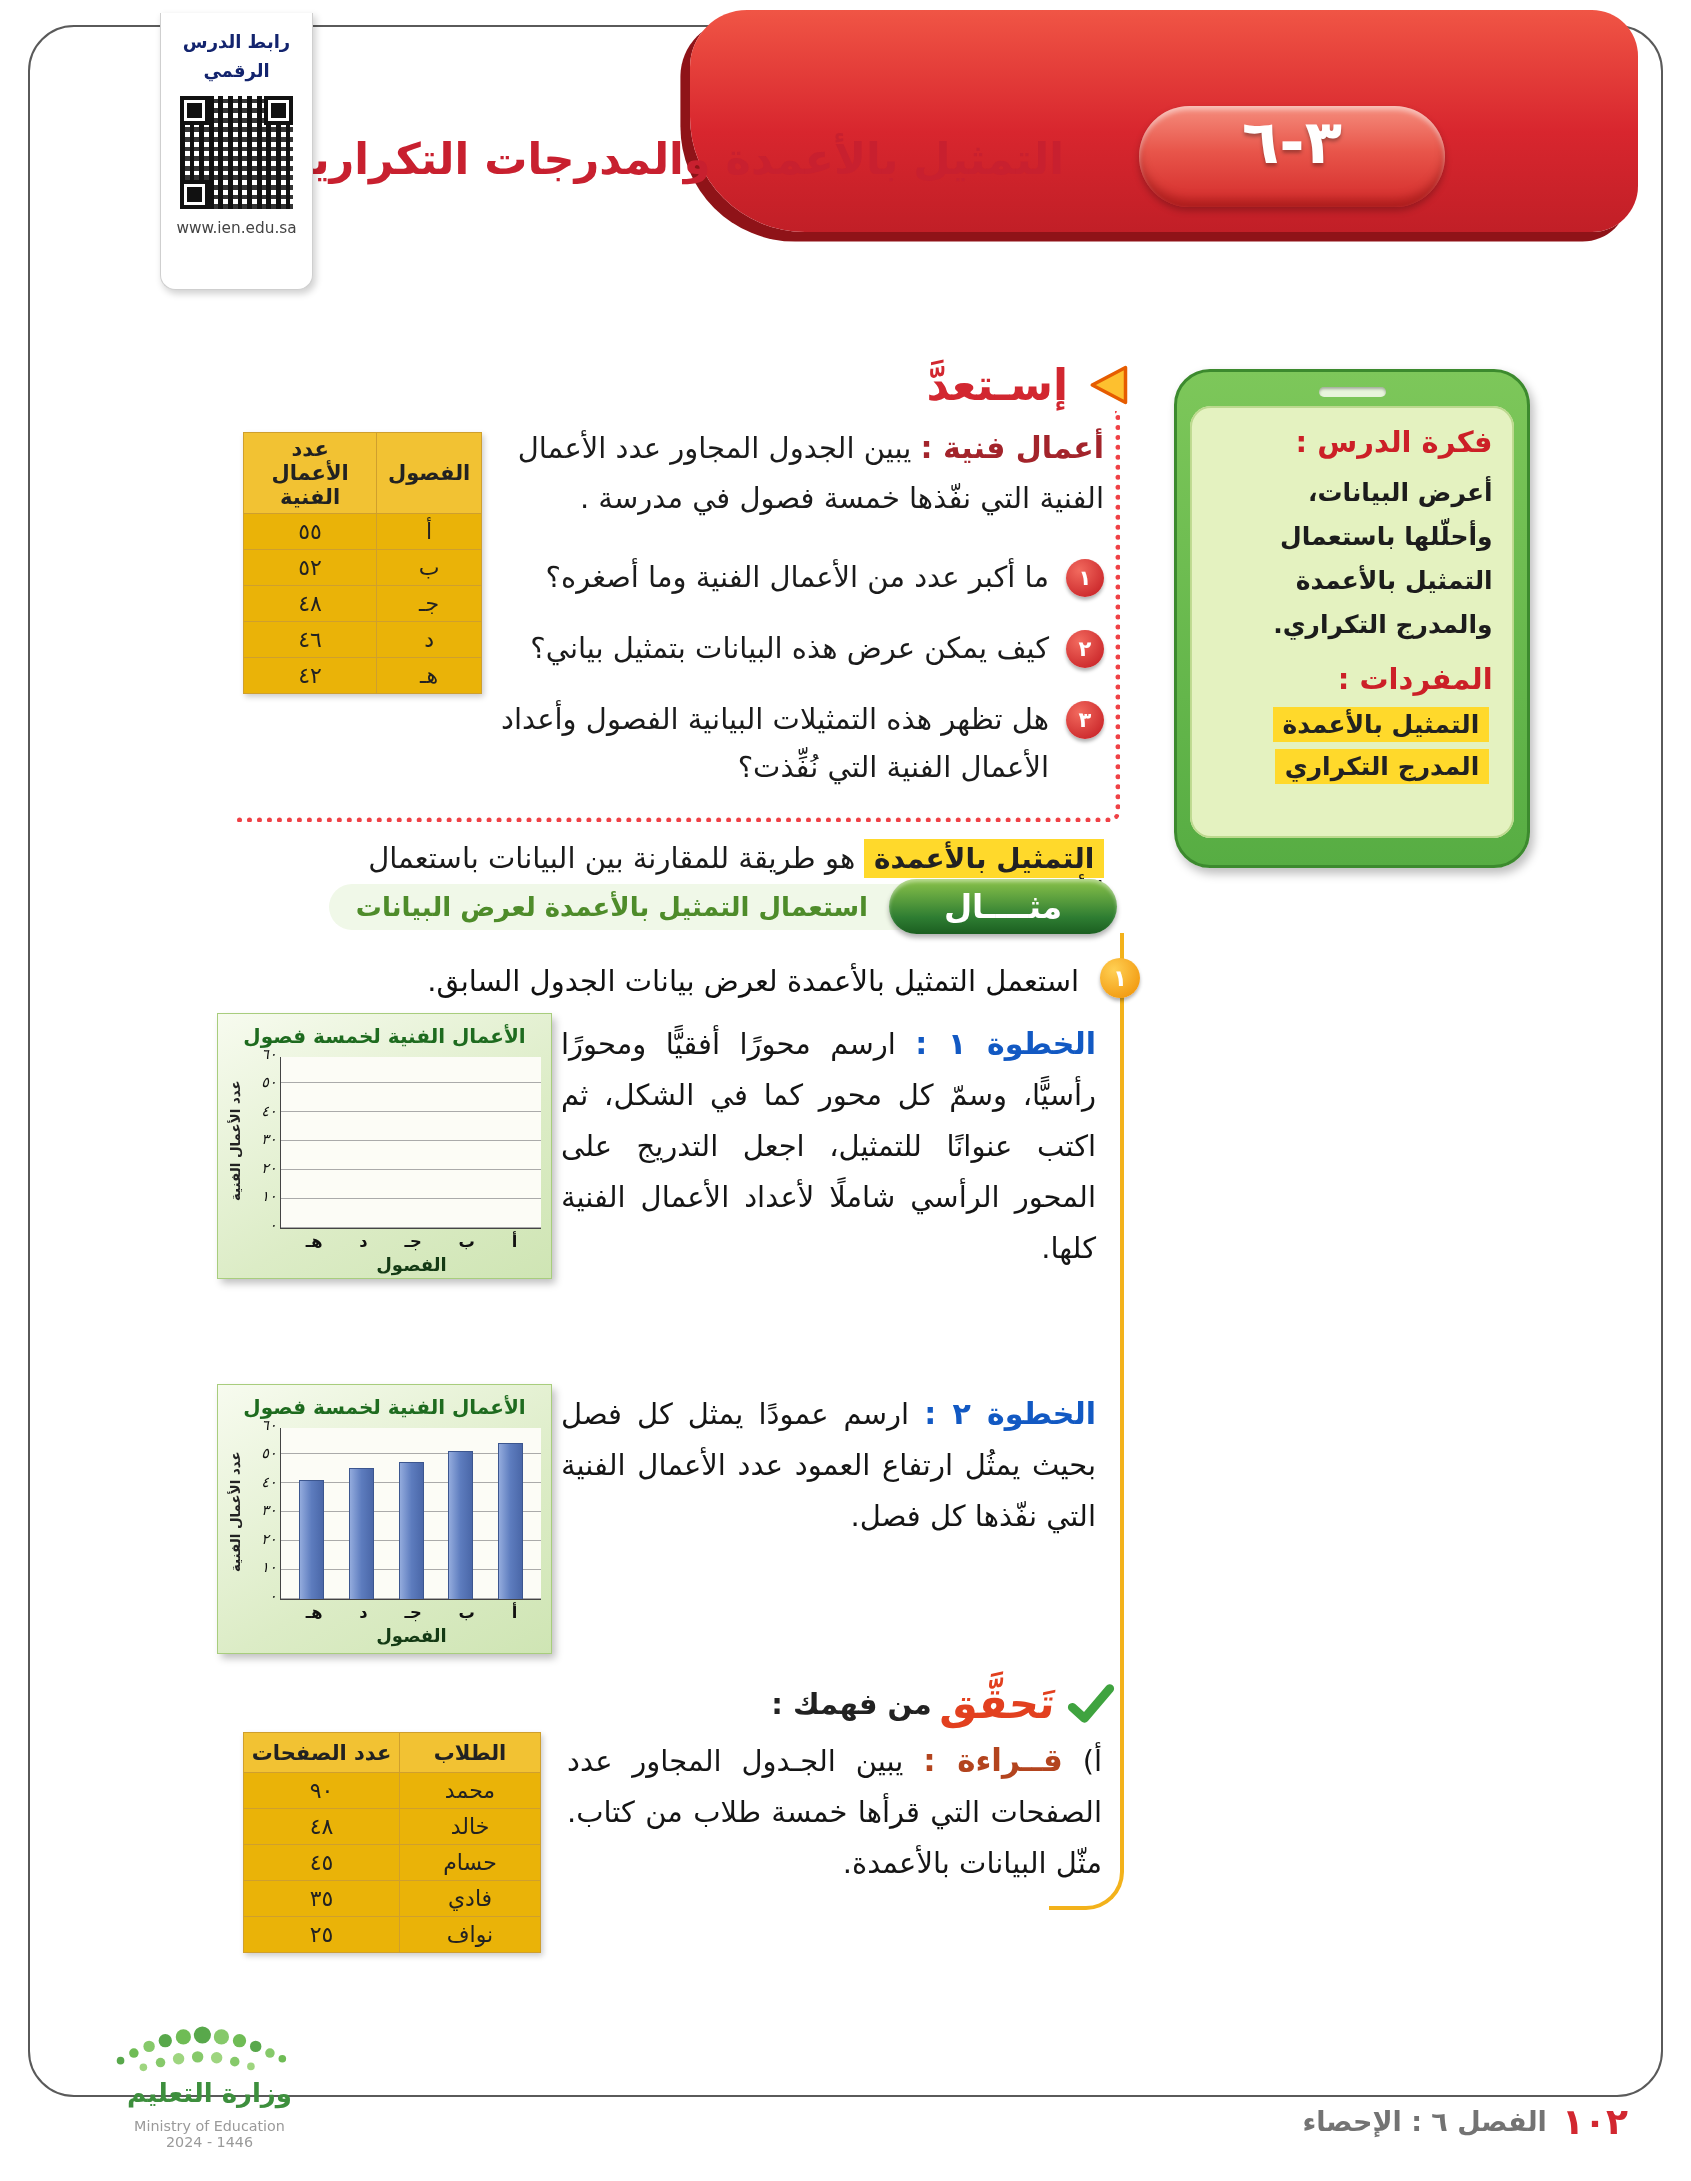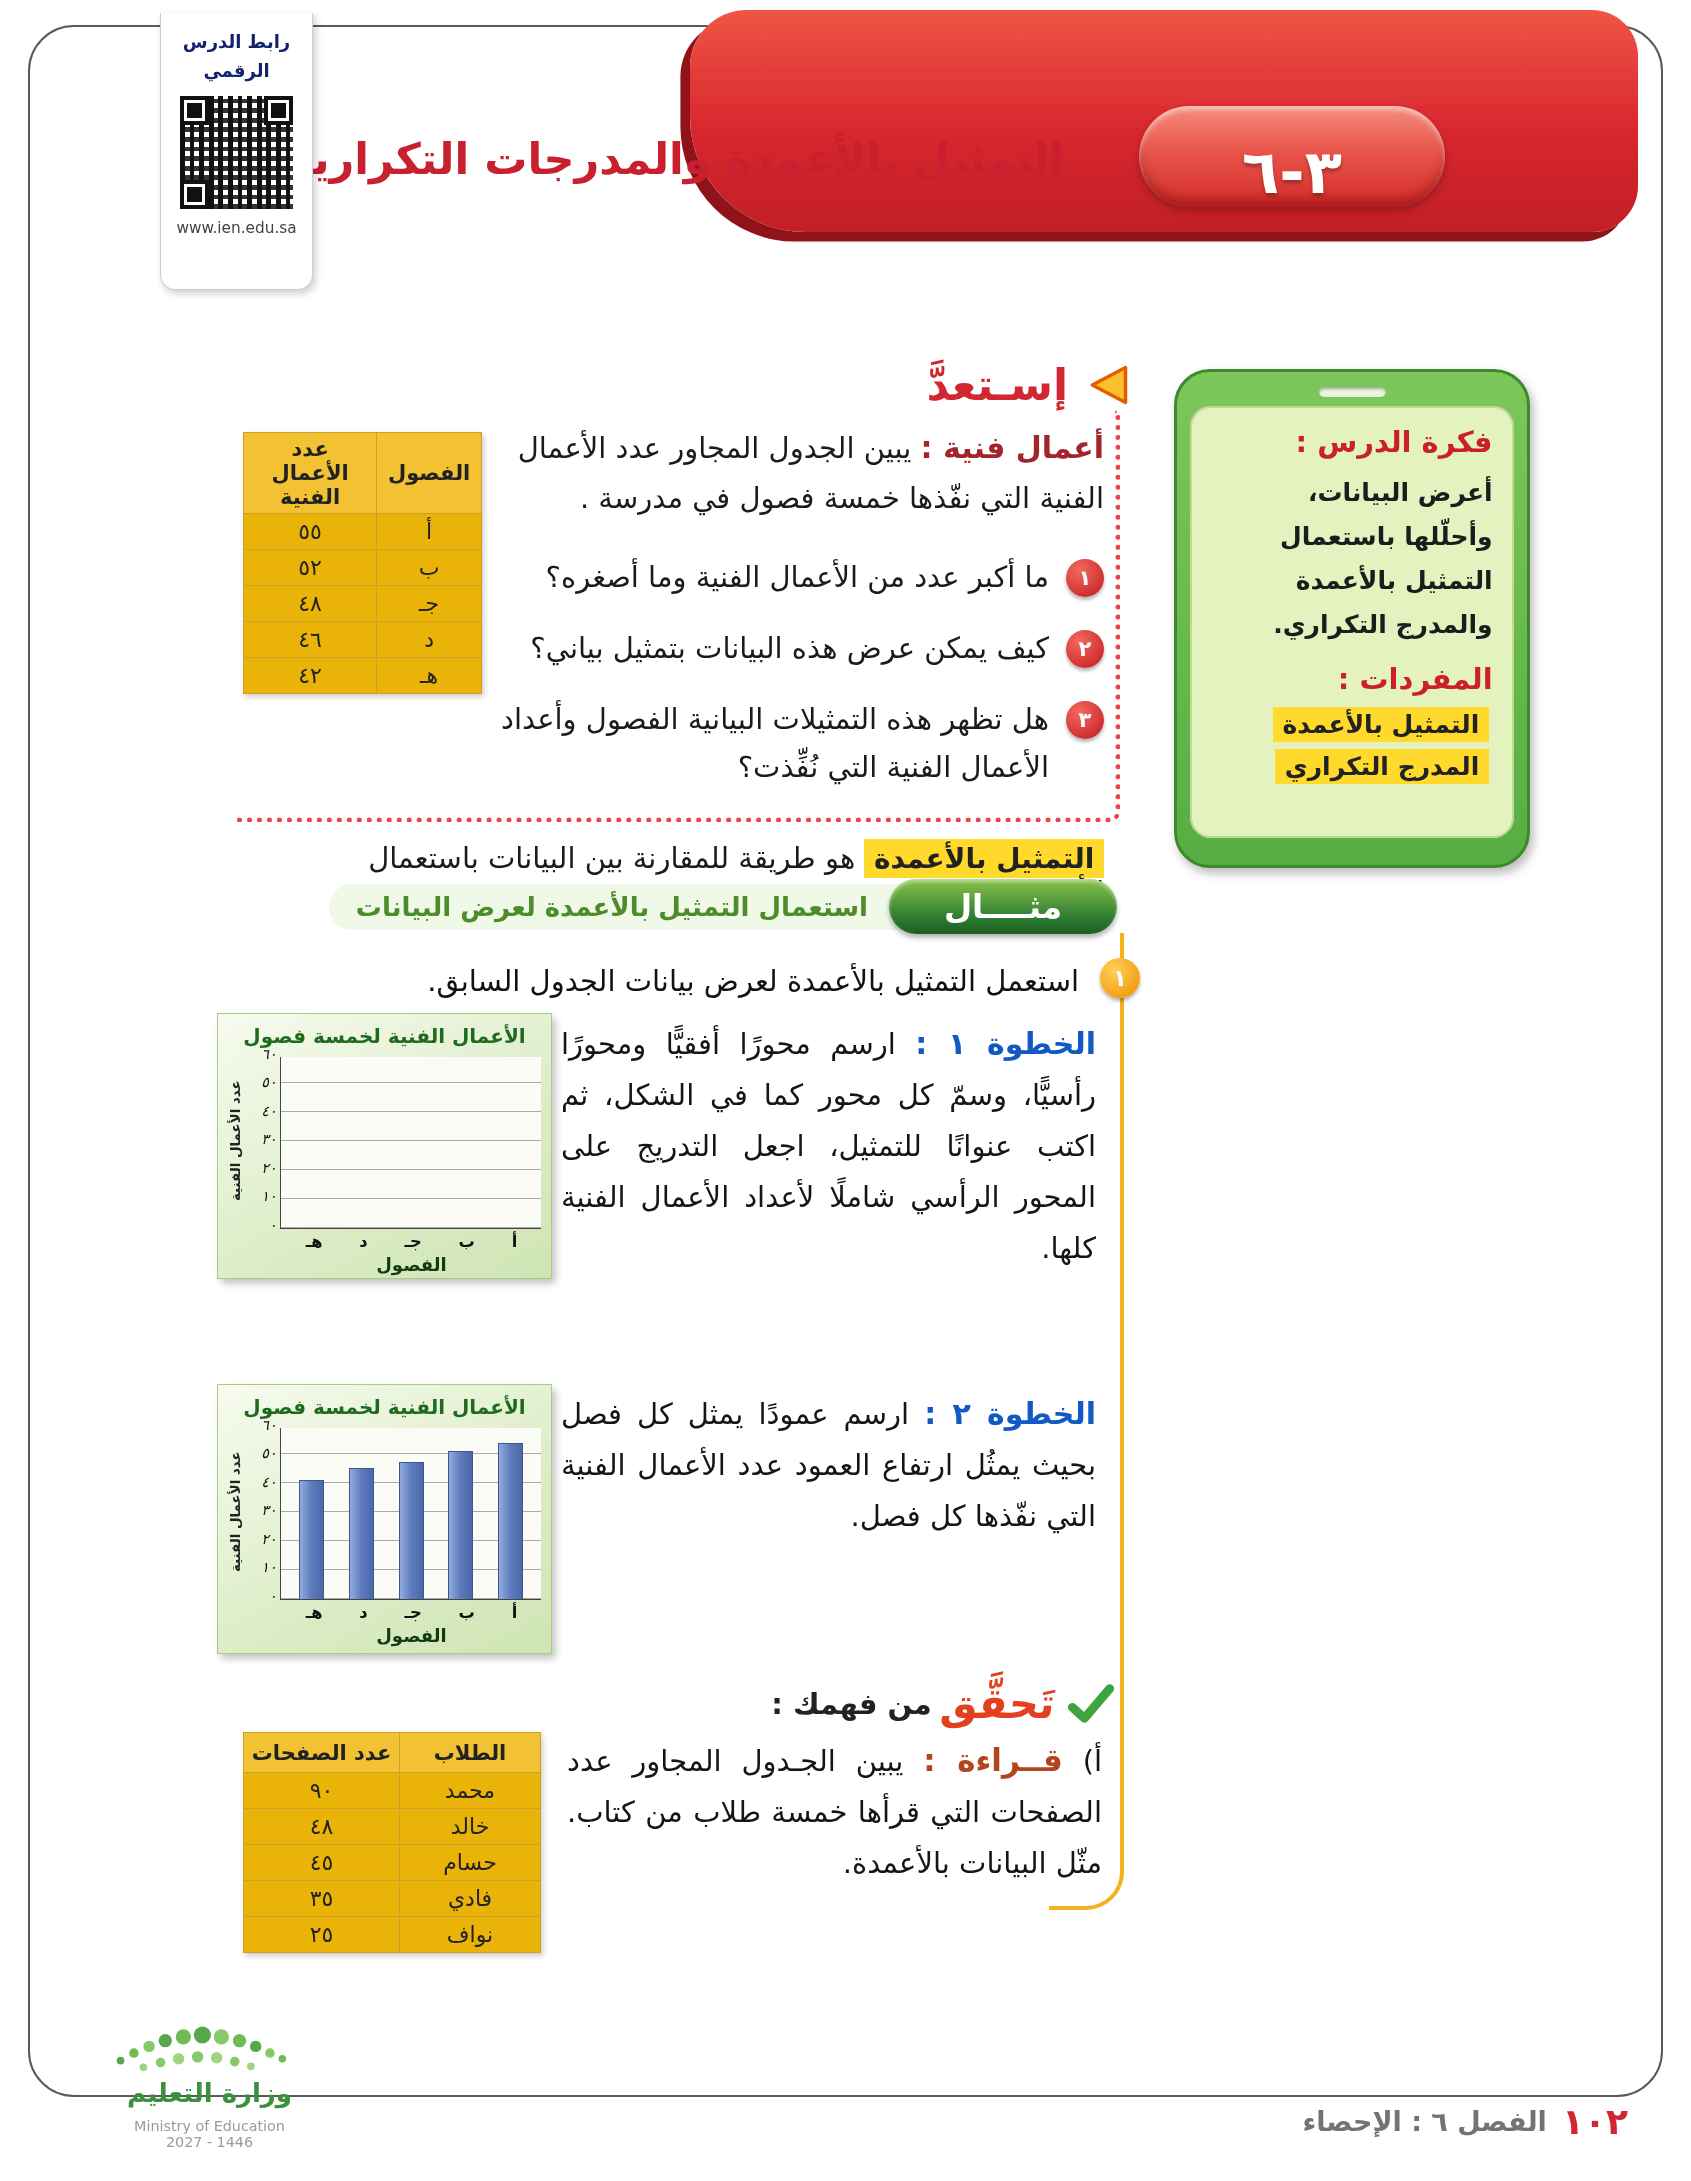--- a/index.html
+++ b/index.html
@@ -8,21 +8,21 @@
   .page{position:relative;width:1692px;height:2181px;background:#fff;direction:rtl;overflow:hidden;}
   .frame{position:absolute;left:29px;top:25px;width:1635px;height:2072px;border:2.9px solid #5a5a5a;border-radius:46px;}
 
   
   .banner{position:absolute;top:9.6px;right:53px;width:948px;height:222px;
     background:linear-gradient(180deg,#f05545 0%,#d8262e 55%,#c11f27 100%);
     border-radius:57px 46px 46px 115px;box-shadow:-9.6px 9.6px 0 #8f1318;}
   .lesson-pill{position:absolute;left:449px;top:96px;width:306px;height:101px;border-radius:51px;
     background:linear-gradient(180deg,#f58d7d 0%,#e8554a 45%,#d42b2b 100%);
     box-shadow:inset 0 3.8px 5.7px rgba(255,255,255,.5),inset 0 -7.6px 9.6px rgba(100,0,0,.35),0 3.8px 7.6px rgba(0,0,0,.25);
-    display:flex;align-items:flex-end;justify-content:center;}
+    display:flex;align-items:flex-start;justify-content:center;}
   .lesson-pill span{color:#fff;font-size:61px;font-weight:bold;direction:ltr;text-shadow:0 2.9px 3.8px rgba(0,0,0,.3);}
   .page-title{position:absolute;top:134px;left:315px;width:750px;font-size:43px;font-weight:bold;color:#c8202f;text-align:center;white-space:nowrap;}
 
   
   .qr-box{position:absolute;top:13.4px;left:161px;width:153px;height:277px;background:#fff;border:1.9px solid #cfcfcf;border-top:none;
     border-radius:0 0 15.3px 15.3px;box-shadow:2.9px 3.8px 7.6px rgba(0,0,0,.18);padding:13.4px 9.6px;text-align:center;}
   .qr-label{font-size:18px;font-weight:bold;color:#13246e;line-height:29px;}
   .qr-code{position:relative;width:113px;height:113px;margin:11.5px auto 9.6px;
     background-image:repeating-linear-gradient(0deg,rgba(17,17,17,.85) 0 4.8px,transparent 4.8px 9.6px),
       repeating-linear-gradient(90deg,#111 0 4.8px,#fff 4.8px 9.6px);}
@@ -366,16 +366,16 @@
       <circle cx="40" cy="55" r="4" fill="#9ed57f"></circle>
         <circle cx="58" cy="50" r="5" fill="#86c96a"></circle>
       <circle cx="77" cy="46" r="6" fill="#9ed57f"></circle>
         <circle cx="97" cy="44" r="6" fill="#86c96a"></circle>
       <circle cx="117" cy="45" r="6" fill="#9ed57f"></circle>
         <circle cx="136" cy="49" r="5" fill="#86c96a"></circle>
       <circle cx="153" cy="54" r="4" fill="#9ed57f"></circle>
     </svg>
     <div class="ministry-ar">وزارة التعليم</div>
     <div class="ministry-en">Ministry of Education</div>
-    <div class="ministry-years">2027 - 1446</div>
+    <div class="ministry-years">2024 - 1446</div>
   </div>
 </div>
 
 
 </body></html>

